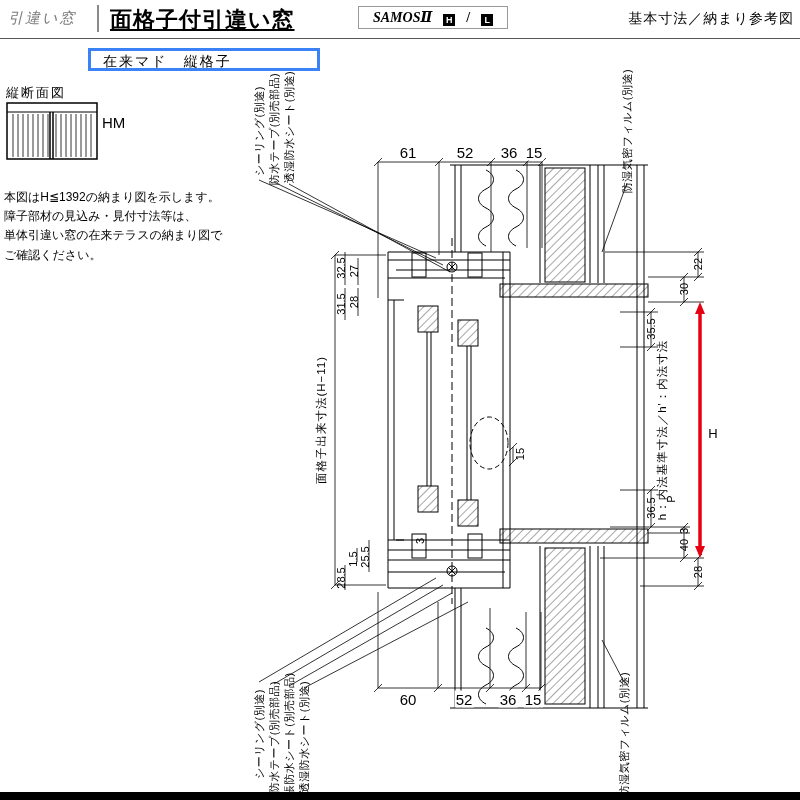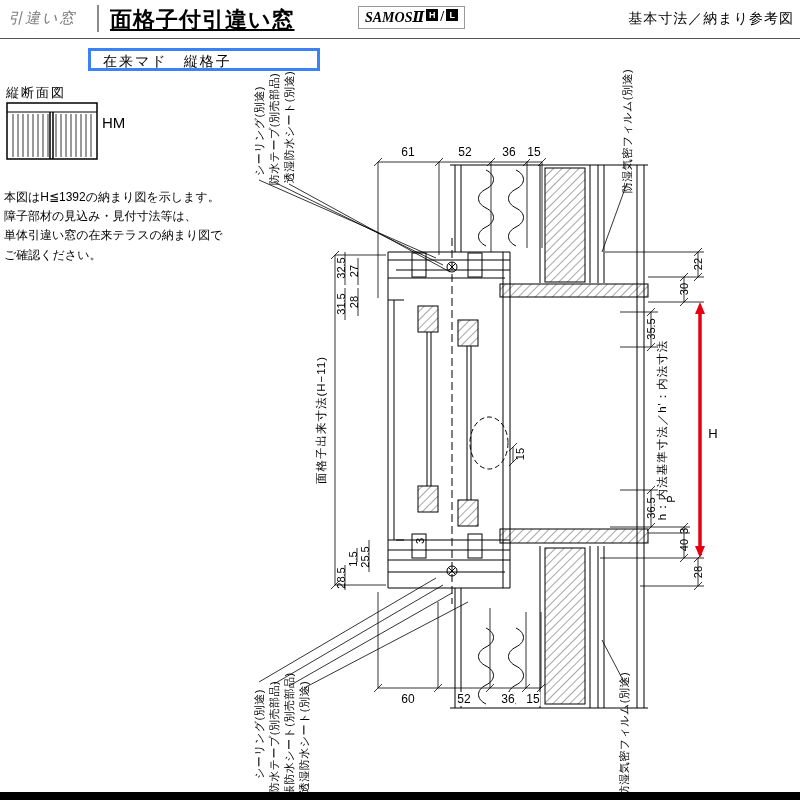--- a/index.html
+++ b/index.html
@@ -5,34 +5,34 @@
   * { margin:0; padding:0; box-sizing:border-box; }
   html,body { width:800px; height:800px; }
   body {
     position:relative; background:#ffffff; color:#000;
     font-family:"Liberation Sans","DejaVu Sans",sans-serif;
     overflow:hidden;
   }
   .abs { position:absolute; }
   .num {
     position:absolute; transform:translate(-50%,-50%);
-    font-size:12px; white-space:nowrap; background:#fff; padding:0 1px;
+    font-size:15px; white-space:nowrap; background:#fff; padding:0 1px;
   }
   .rot {
     position:absolute; transform:translate(-50%,-50%) rotate(-90deg);
     font-size:11px; white-space:nowrap;
   }
   .callout { font-size:11px; letter-spacing:0.5px; }
   .vbig { font-size:11.5px; letter-spacing:1px; }
   .hdr-cat { left:8px; top:9px; font-size:15px; color:#7a7a7a; letter-spacing:2px;font-style:italic; }
   .hdr-div { left:97px; top:5px; width:0; height:27px; border-left:2px solid #8a8a8a; }
   .hdr-title { left:110px; top:5px; font-size:22px; font-weight:bold; letter-spacing:1px;text-decoration:underline; }
   .hdr-brand {
-    left:358px; top:6px; border:1px solid #999; padding:2px 6px;
-    font-size:14px; display:flex; align-items:flex-start; gap:2px;
+    left:358px; top:6px; border:1px solid #999; padding:2px 14px;
+    font-size:14px; display:flex; align-items:flex-end; gap:11px;
     font-family:"Liberation Serif","DejaVu Serif",serif; font-style:italic; font-weight:bold;
   }
   .badge {
     display:inline-block; background:#000; color:#fff; font-style:normal;
     font-family:"Liberation Sans",sans-serif; font-size:9px; font-weight:bold;
     width:12px; height:12px; line-height:12px; text-align:center;
   }
   .hdr-doc { right:6px; top:10px; font-size:14px; letter-spacing:1px; }
   .hdr-rule { left:0; top:38px; width:800px; height:0; border-top:1.5px solid #555; }
   .subheader {

